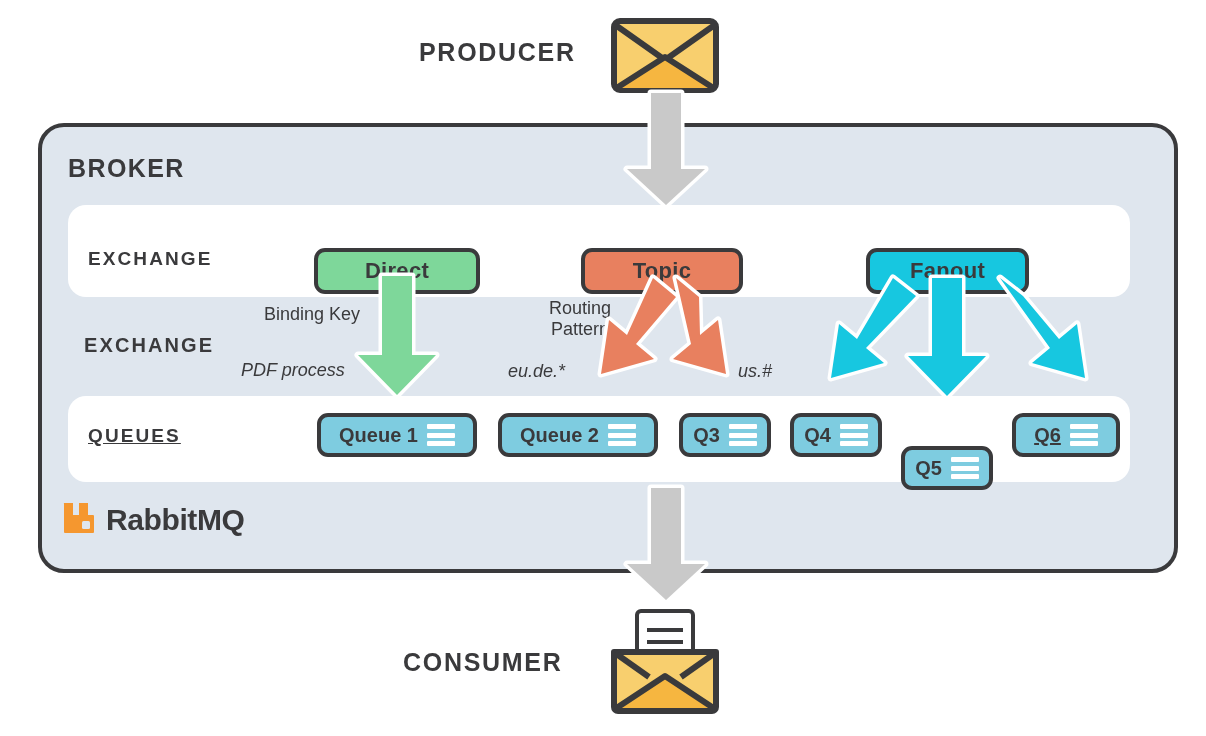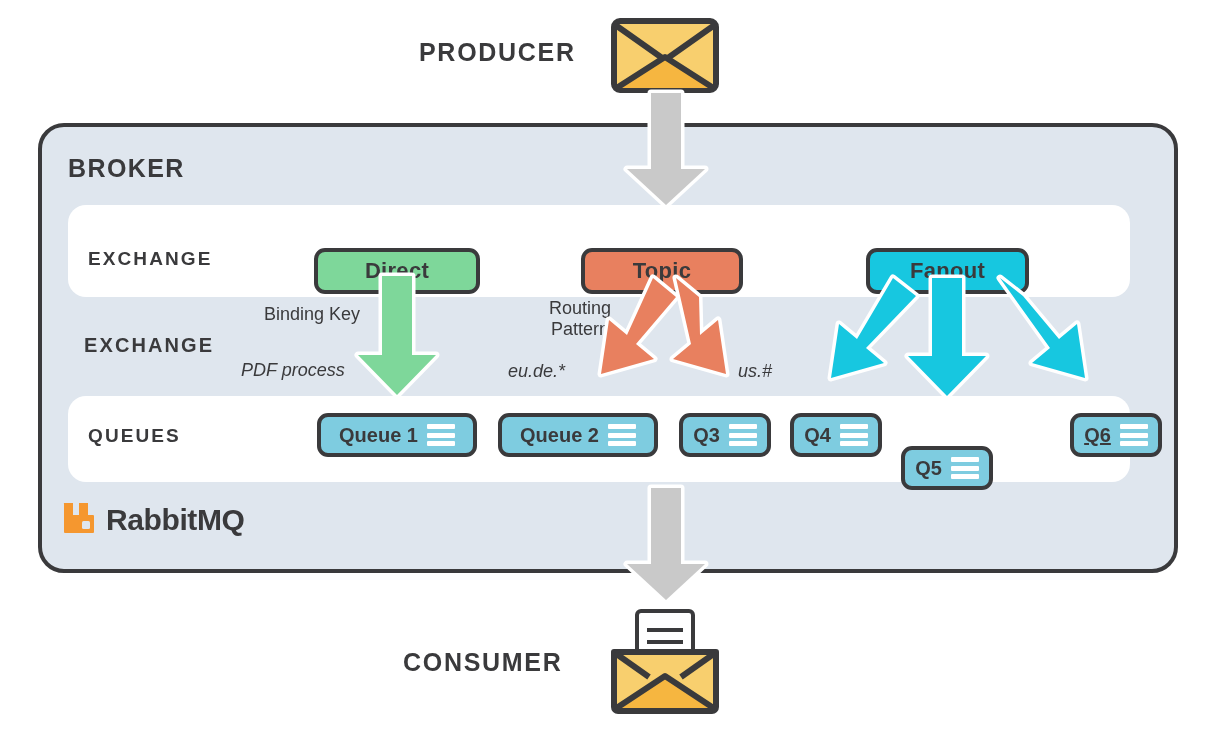--- a/index.html
+++ b/index.html
@@ -70,21 +70,21 @@
 
   .row-label {
     font-weight: bold;
     color: #3a3a3c;
     font-size: 19px;
     letter-spacing: 2.1px;
     white-space: nowrap;
   }
   #exchange-label { left: 88px; top: 248px; }
   #bindings-label { left: 84px; top: 334px; font-size: 20px; letter-spacing: 2.1px; }
-  #queues-label   { left: 88px; top: 425px; }
+  #queues-label   { left: 88px; top: 425px; text-decoration: underline; }
 
   
   .exchange-pill {
     height: 46px;
     border: 4px solid #3a3a3c;
     border-radius: 11px;
     display: flex;
     align-items: center;
     justify-content: center;
     font-weight: bold;
@@ -111,21 +111,21 @@
     font-weight: bold;
     font-size: 20px;
     color: #3a3a3c;
     white-space: nowrap;
   }
   #q1 { left: 317px; top: 413px; width: 160px; }
   #q2 { left: 498px; top: 413px; width: 160px; }
   #q3 { left: 679px; top: 413px; width: 92px;  }
   #q4 { left: 790px; top: 413px; width: 92px;  }
   #q5 { left: 901px; top: 413px; width: 92px; margin-top: 33px;  }
-  #q6 { left: 1070px; top: 413px; width: 92px; text-decoration: underline; }
+  #q6 { left: 1012px; top: 413px; width: 108px; text-decoration: underline; }
 
   .stack-icon {
     display: inline-flex;
     flex-direction: column;
     justify-content: space-between;
     width: 28px;
     height: 22px;
     flex: 0 0 auto;
   }
   .stack-icon i {

